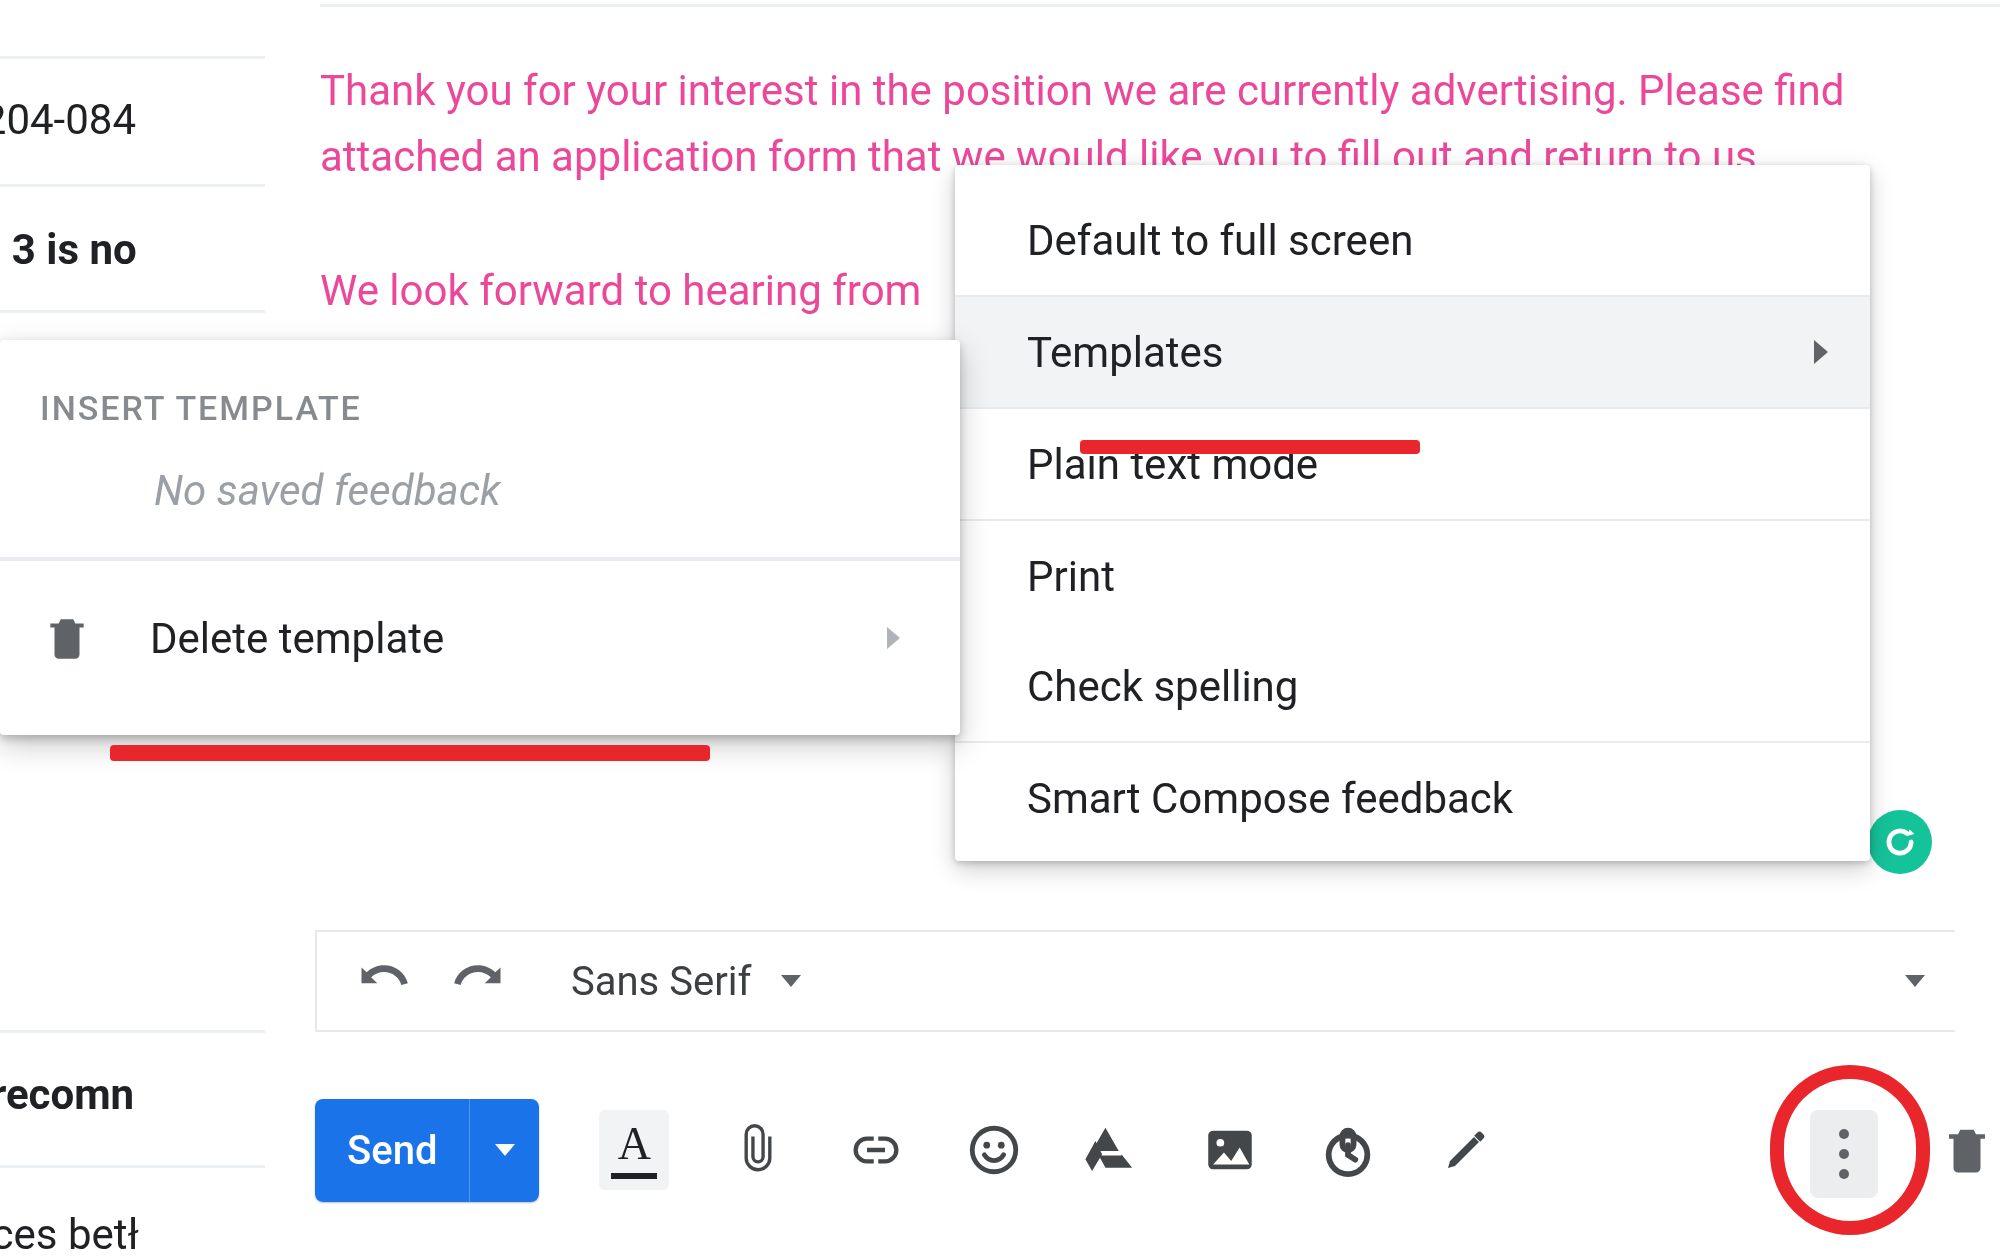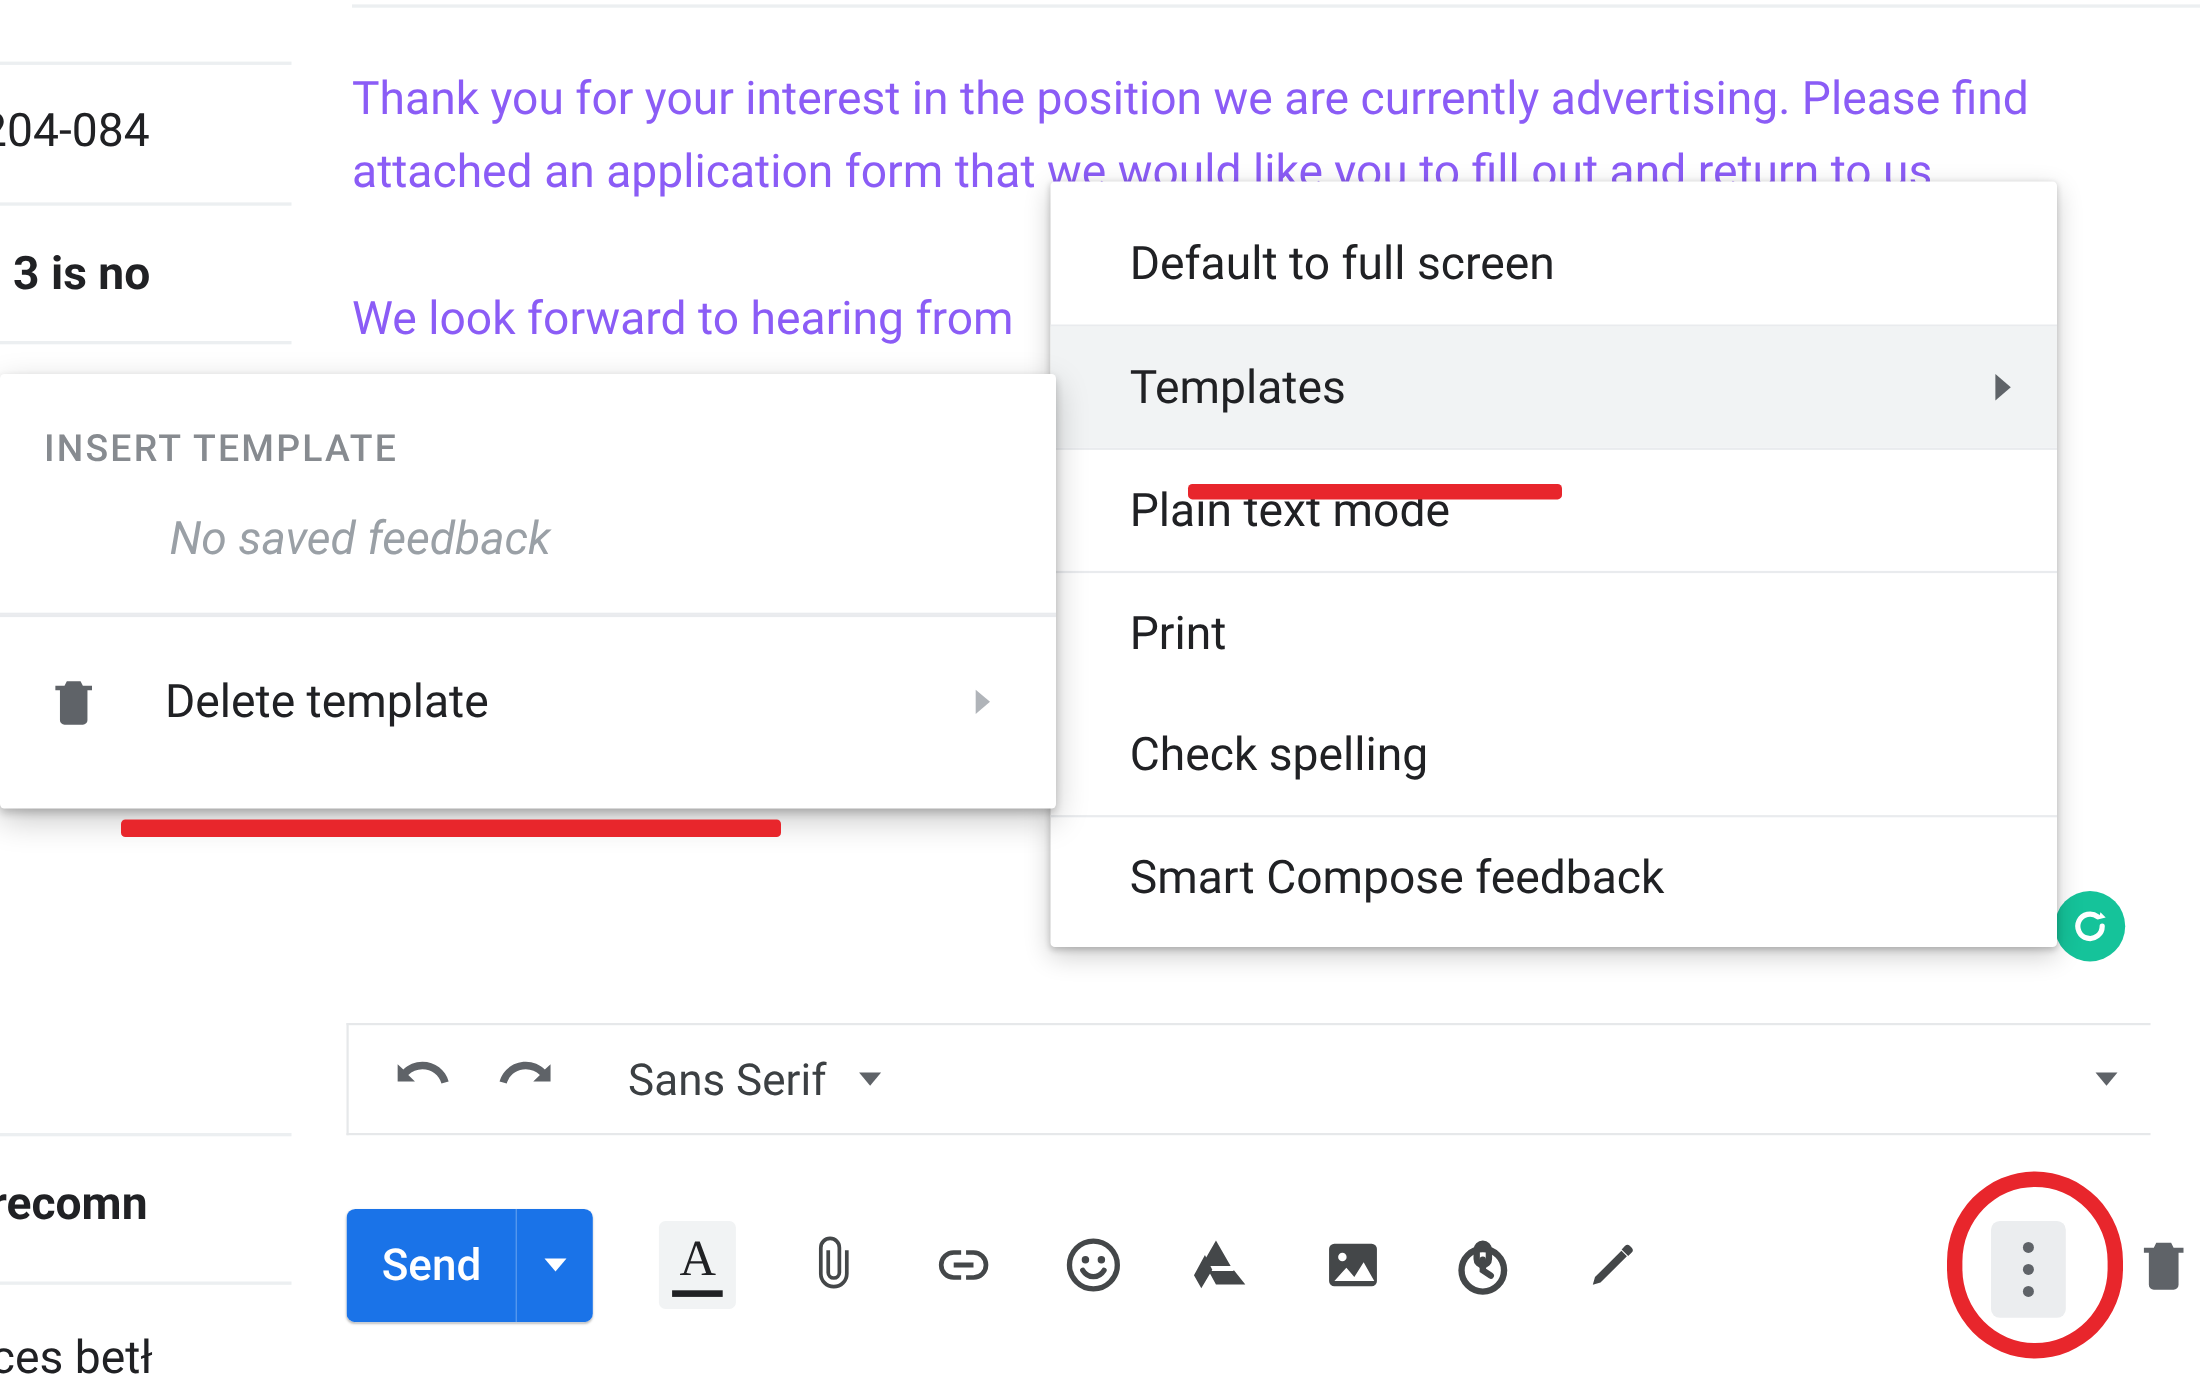--- a/index.html
+++ b/index.html
@@ -17,21 +17,21 @@
   .bg-text { position: absolute; color: #202124; white-space: nowrap; }
   .bg1 { left: -90px; top: 95px; font-size: 42px; font-weight: 400; }
   .bg2 { left: -90px; top: 225px; font-size: 42px; font-weight: 700; }
   .bg4 { left: -90px; top: 1070px; font-size: 42px; font-weight: 700; }
   .bg5 { left: -90px; top: 1210px; font-size: 42px; font-weight: 400; }
 
   .side-divider { position:absolute; left:0; height:3px; background:#eceff1; width:265px; }
 
   
   .compose-top-divider { position:absolute; left:320px; top:4px; width:1680px; height:3px; background:#eceff1; }
-  .compose-body { position:absolute; left:320px; top:58px; width:1640px; font-size:42px; line-height:66px; color:#8b5cf6; }
+  .compose-body { position:absolute; left:320px; top:58px; width:1640px; font-size:42px; line-height:66px; color:#ec4899; }
   .compose-body p { margin-bottom: 68px; }
 
   
   .menu {
     position: absolute;
     left: 955px; top: 165px;
     width: 915px;
     background: #fff;
     box-shadow: 0 2px 6px rgba(0,0,0,.2), 0 8px 24px rgba(0,0,0,.2);
     border-radius: 4px;

